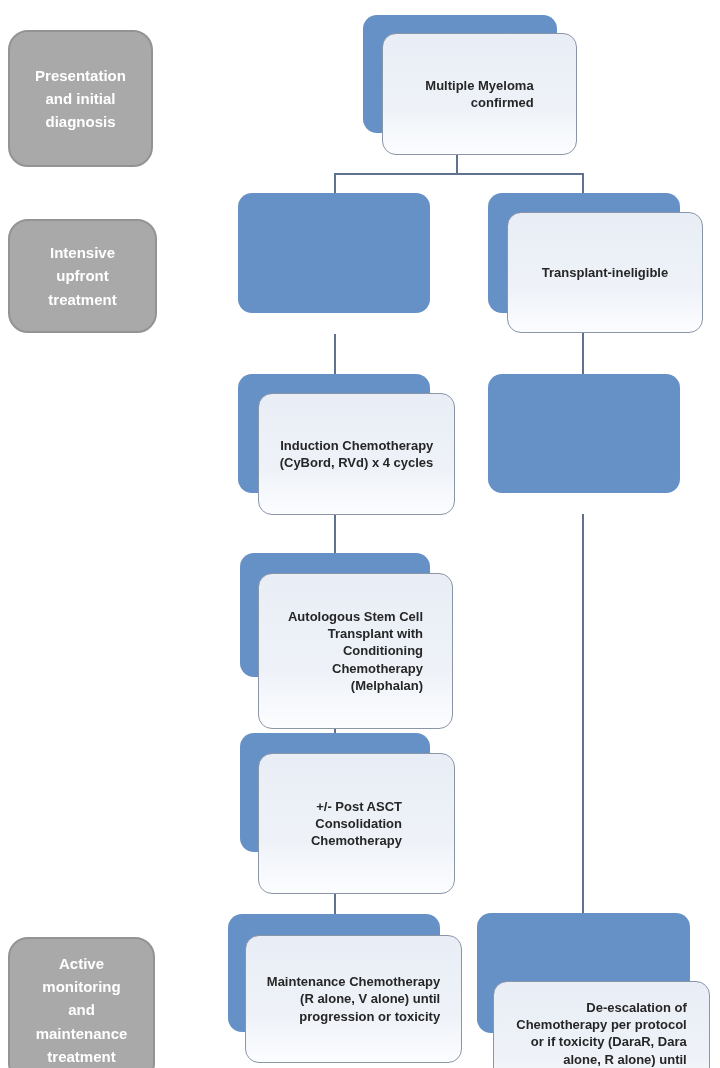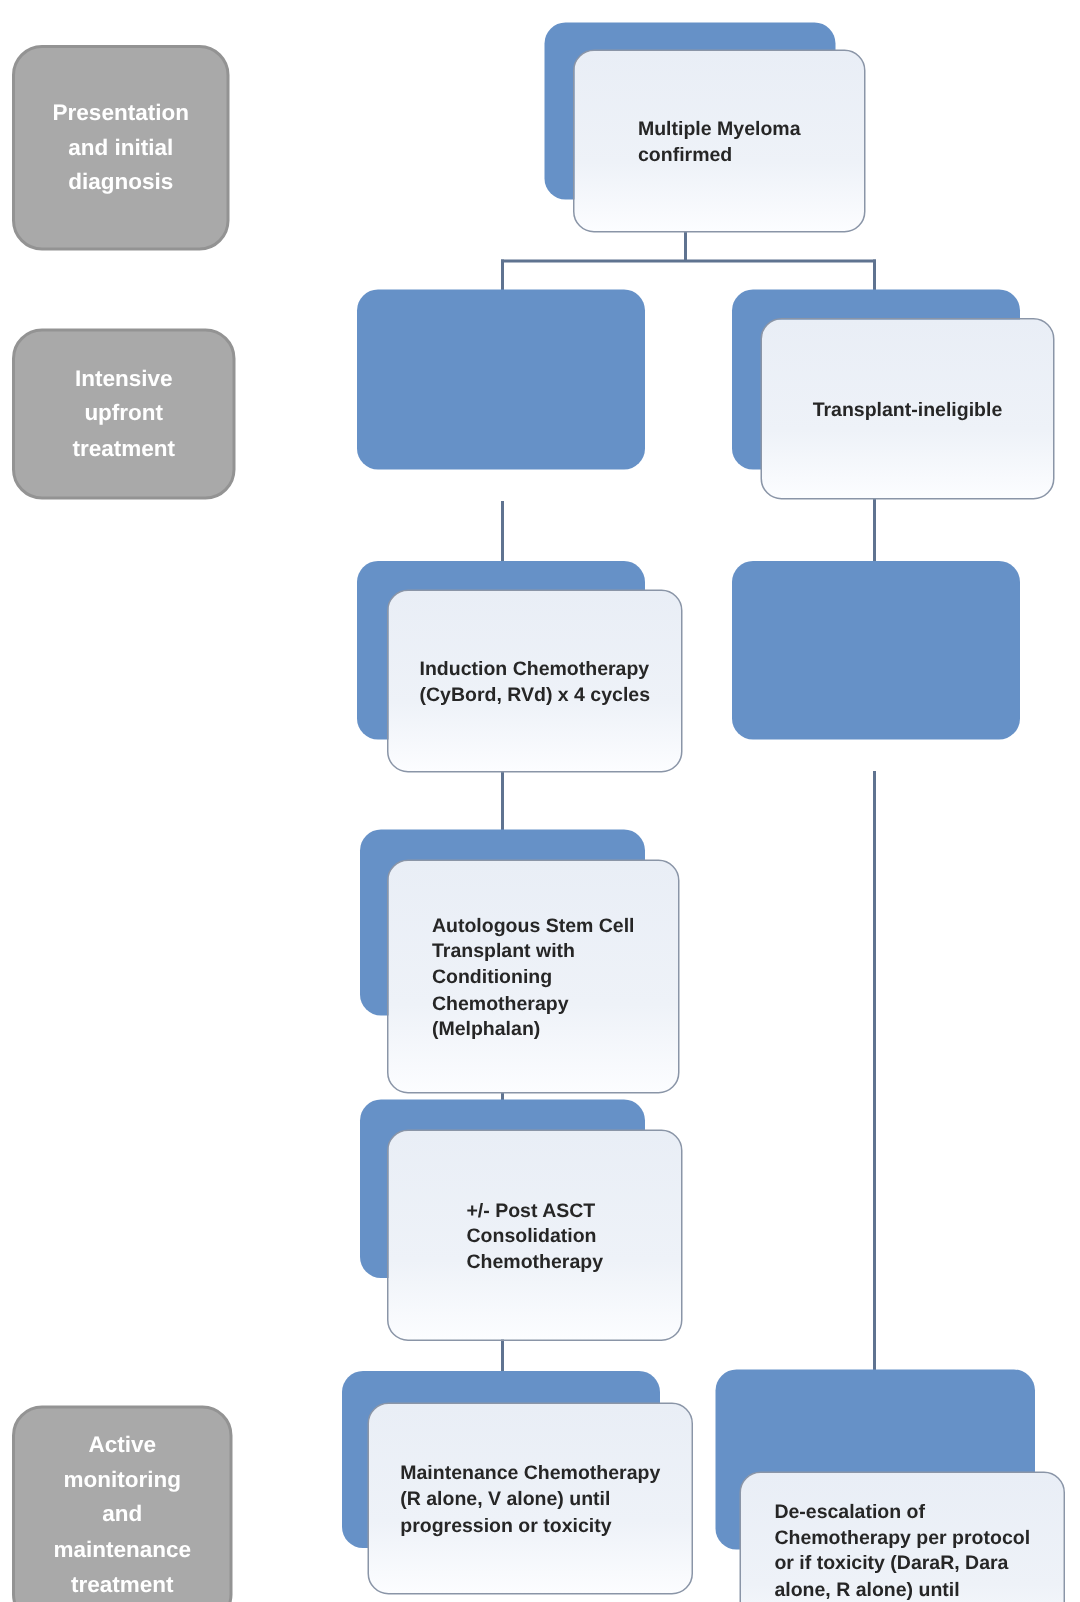--- a/index.html
+++ b/index.html
@@ -44,21 +44,21 @@
   }
   .node-card {
     position: absolute;
     background: linear-gradient(180deg, #e9eef6 0%, #eef2f8 62%, #fcfdff 100%);
     border: 1.4px solid #8a95a7;
     border-radius: 14px;
     box-sizing: border-box;
     display: flex;
     align-items: center;
     justify-content: center;
-    text-align: left;
+    text-align: right;
     padding: 4px 6px;
   }
   .node-label {
     color: #262626;
     font-size: 13px;
     font-weight: 700;
     line-height: 1.33;
     white-space: pre-line;
   }
 

